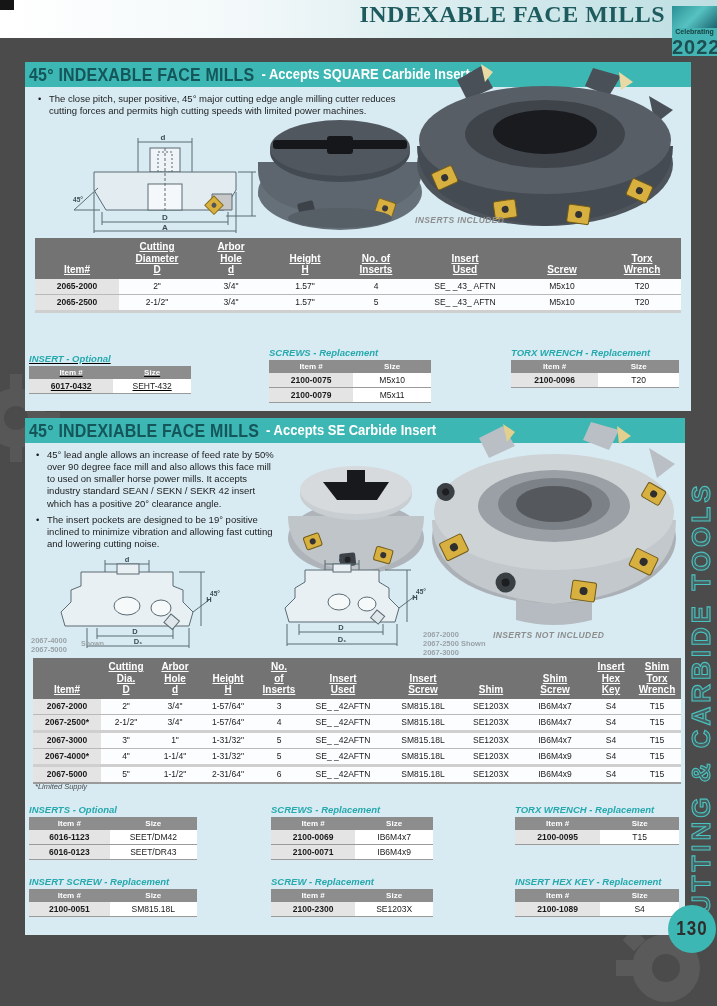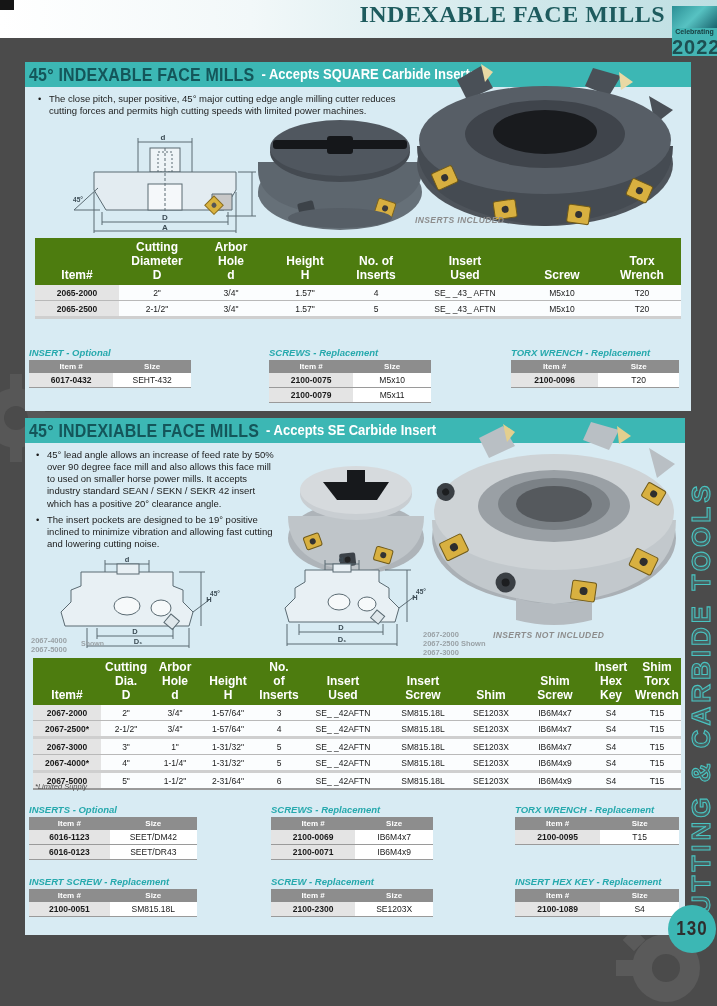--- a/index.html
+++ b/index.html
@@ -42,22 +42,22 @@
   .bullets li::before{content:"•";position:absolute;left:1px;top:0;font-size:9.5px;color:#1c1c1c;}
 
   
   .photo-note{font-size:8.5px;font-weight:bold;font-style:italic;color:#8d8d8d;letter-spacing:.4px;}
   .draw-label{font-size:7.5px;font-weight:bold;color:#9aa2a6;line-height:1.2;white-space:pre-line;}
   .draw-shown{font-size:7px;font-weight:bold;color:#9aa2a6;}
   .footnote{font-size:7.5px;font-style:italic;color:#4a4a4a;}
 
   
   .spec table{border-collapse:collapse;table-layout:fixed;width:100%;background:#fdfdfd;}
-  .spec th{background:#4d7c0f;color:#ffffff;font-size:12px;font-weight:bold;
-    white-space:pre-line;vertical-align:bottom;padding:3px 1px;line-height:1.15;}
+  .spec th{background:#737373;color:#ffffff;font-size:10px;font-weight:bold;
+    white-space:pre-line;vertical-align:bottom;padding:3px 1px;line-height:1.15;text-decoration:underline;}
   .spec td{font-size:8.5px;color:#1a1a1a;text-align:center;padding:2.5px 1px;background:#fbfdfe;}
   .spec td.item-col{background:#e4e4e4;font-weight:bold;}
   .spec tbody tr{border-bottom:1px solid #b9b9b9;}
   .spec tbody tr:last-child{border-bottom:2px solid #9a9a9a;}
   .spec.sep2 tbody tr:nth-child(2){border-bottom:3px solid #cfcfcf;box-shadow:0 1px 0 #9a9a9a;}
   .spec.sep4 tbody tr:nth-child(4){border-bottom:3px solid #cfcfcf;box-shadow:0 1px 0 #9a9a9a;}
 
   
   .mini-title{font-size:9.5px;font-weight:bold;font-style:italic;color:#26a9ad;margin-bottom:2px;}
   .mini table{border-collapse:collapse;table-layout:fixed;width:100%;}
@@ -268,21 +268,21 @@
             <td>1.57"</td>
             <td>5</td>
             <td>SE_ _43_ AFTN</td>
             <td>M5x10</td>
             <td>T20</td>
           </tr>
         </tbody>
       </table>
     </div>
 
-  <div class="abs mini" style="left:4px;top:285px;width:162px;">
+  <div class="abs mini" style="left:4px;top:291px;width:162px;text-decoration:underline;">
     <div class="mini-title">INSERT - Optional</div>
     <div>
         <table>
           <colgroup>
             <col style="width: 52%;">
             <col style="width: 48%;">
           </colgroup>
           <thead>
             <tr>
               <th>Item #</th>

